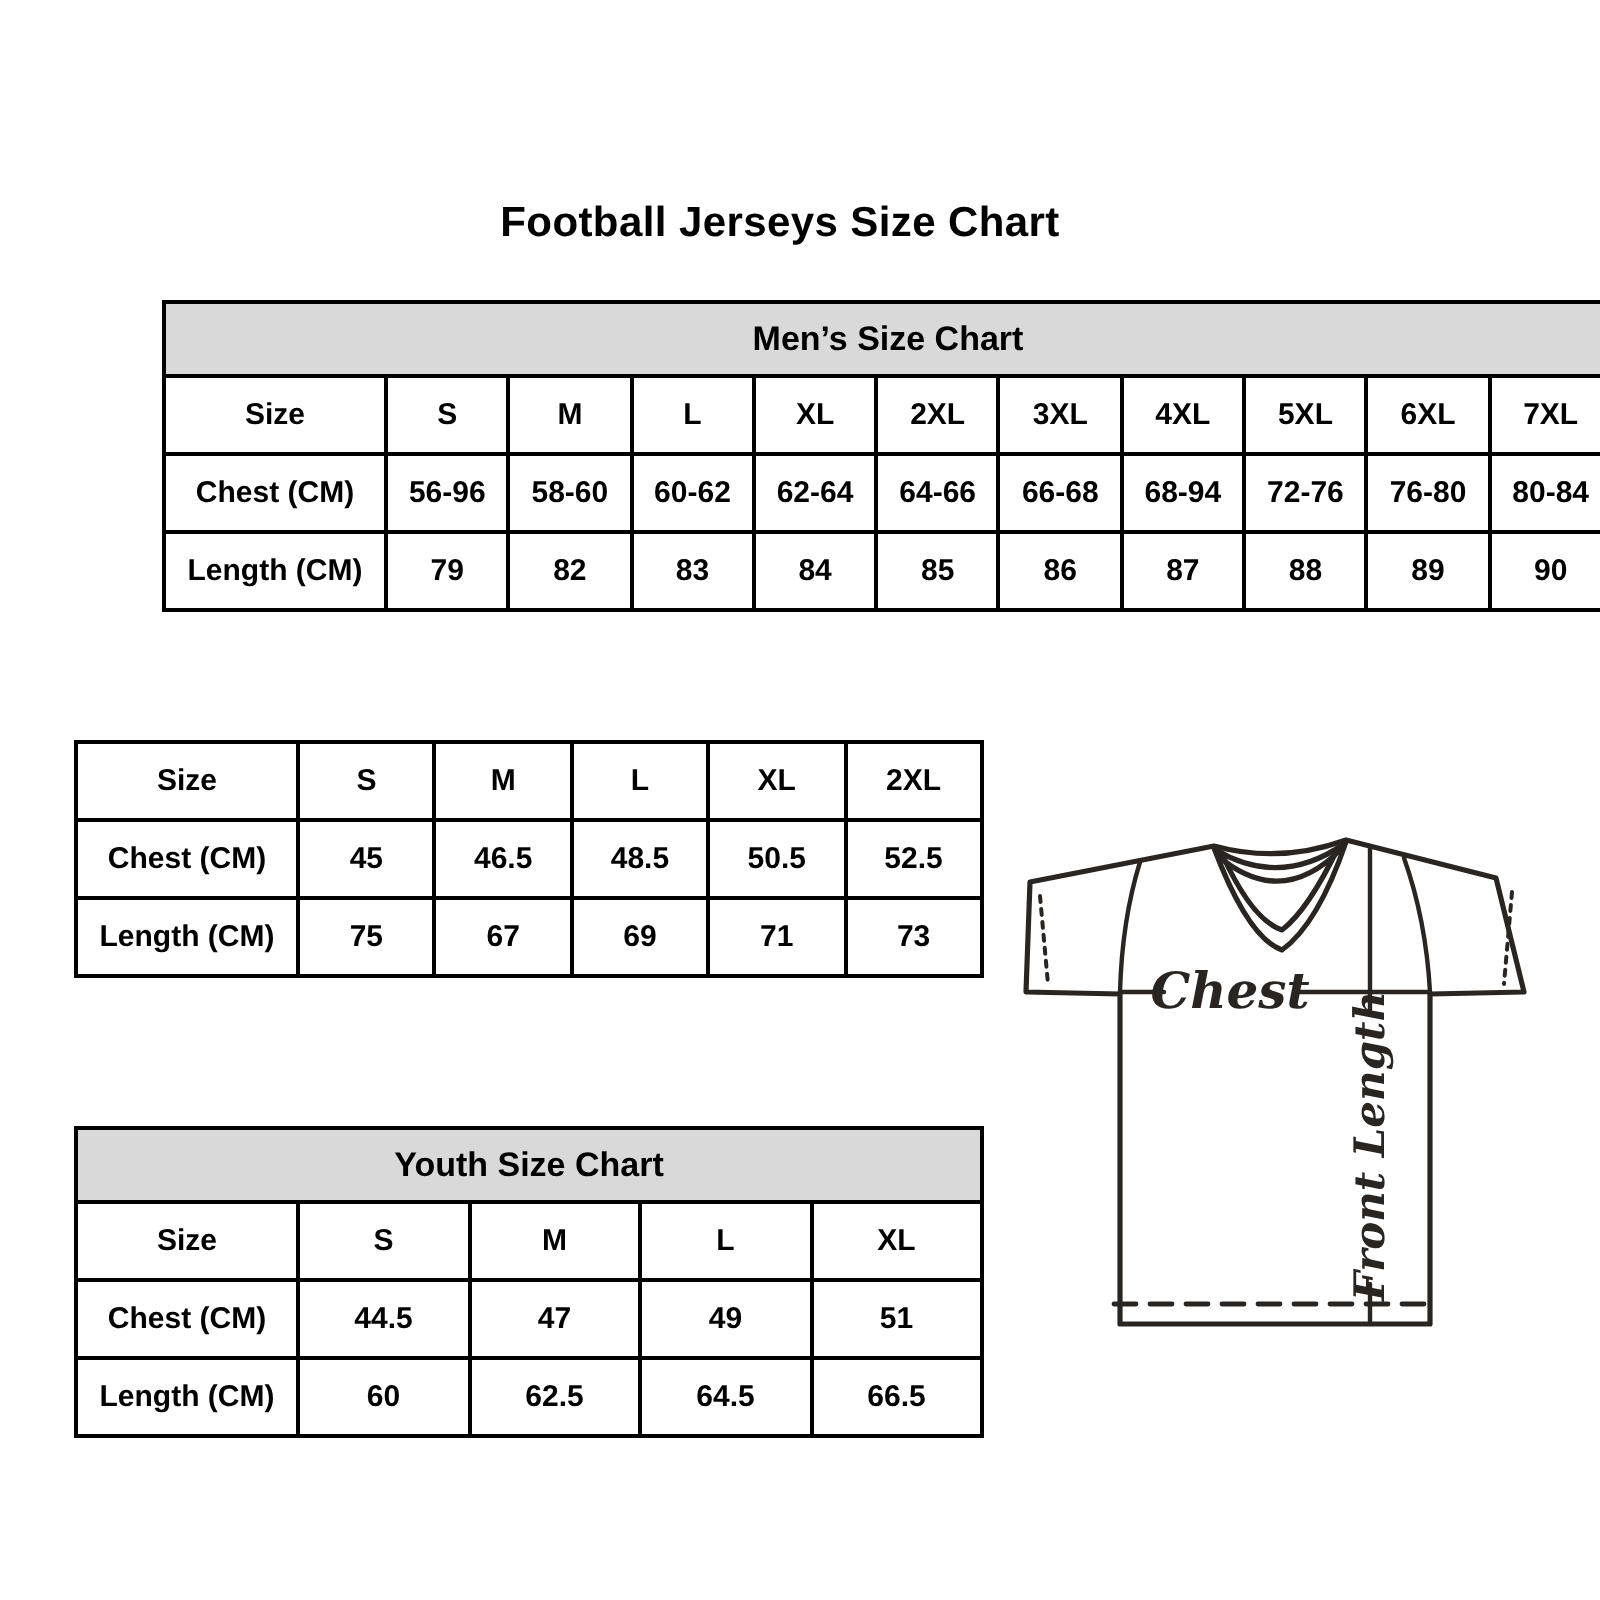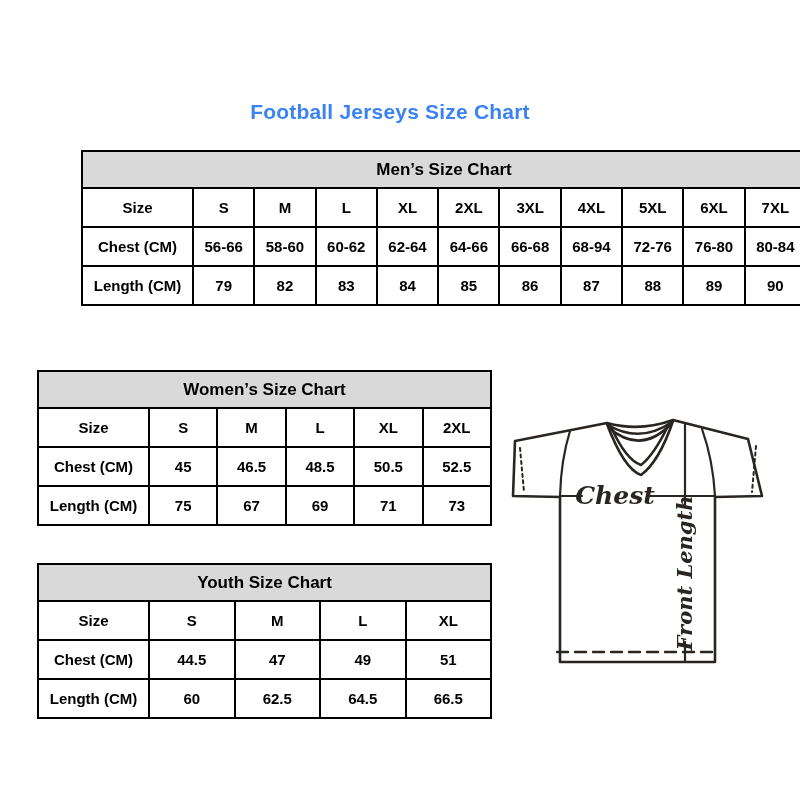--- a/index.html
+++ b/index.html
@@ -14,21 +14,21 @@
   }
   .page-title {
     position: absolute;
     top: 100px;
     left: 0;
     width: 780px;
     text-align: center;
     font-size: 21px;
     font-weight: 700;
     letter-spacing: 0.2px;
-    color: #3b82f6;
+    color: #000000;
   }
   .size-table { position: absolute; }
   .size-table.mens   { left: 37px; top: 150px; width: 726px; padding-left: 44px; }
   .size-table.womens { left: 37px; top: 370px; width: 455px; }
   .size-table.youth  { left: 37px; top: 563px; width: 455px; }
   .size-table table {
     border-collapse: collapse;
     table-layout: fixed;
     width: 100%;
   }
@@ -100,21 +100,21 @@
             <td class="cell">XL</td>
             <td class="cell">2XL</td>
             <td class="cell">3XL</td>
             <td class="cell">4XL</td>
             <td class="cell">5XL</td>
             <td class="cell">6XL</td>
             <td class="cell">7XL</td>
           </tr>
           <tr>
             <th class="row-label">Chest (CM)</th>
-            <td class="cell">56-66</td>
+            <td class="cell">56-96</td>
             <td class="cell">58-60</td>
             <td class="cell">60-62</td>
             <td class="cell">62-64</td>
             <td class="cell">64-66</td>
             <td class="cell">66-68</td>
             <td class="cell">68-94</td>
             <td class="cell">72-76</td>
             <td class="cell">76-80</td>
             <td class="cell">80-84</td>
           </tr>
@@ -140,23 +140,20 @@
         <colgroup>
           <col style="width: 111px;">
           <col>
           <col>
           <col>
           <col>
           <col>
         </colgroup>
         <tbody>
           <tr>
-            <th colspan="6" class="table-title">Women’s Size Chart</th>
-          </tr>
-          <tr>
             <th class="row-label">Size</th>
             <td class="cell">S</td>
             <td class="cell">M</td>
             <td class="cell">L</td>
             <td class="cell">XL</td>
             <td class="cell">2XL</td>
           </tr>
           <tr>
             <th class="row-label">Chest (CM)</th>
             <td class="cell">45</td>

